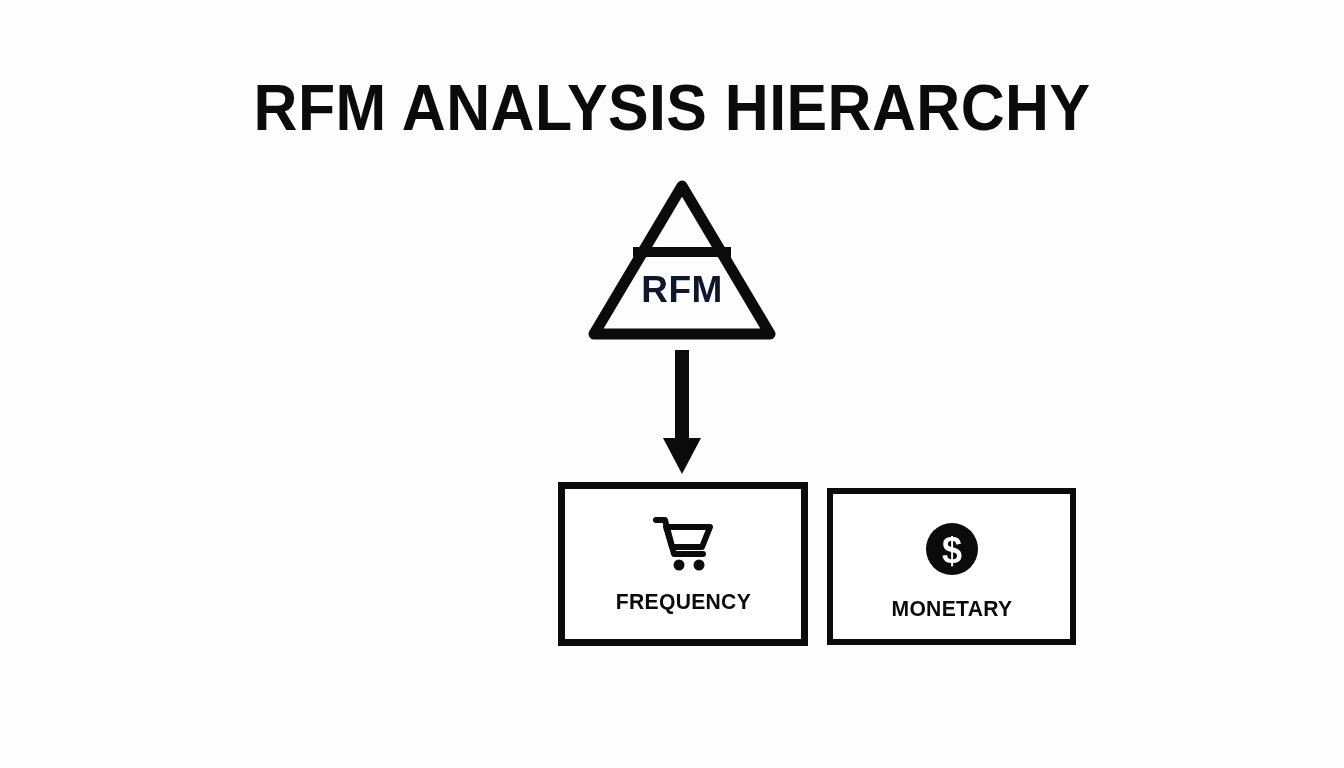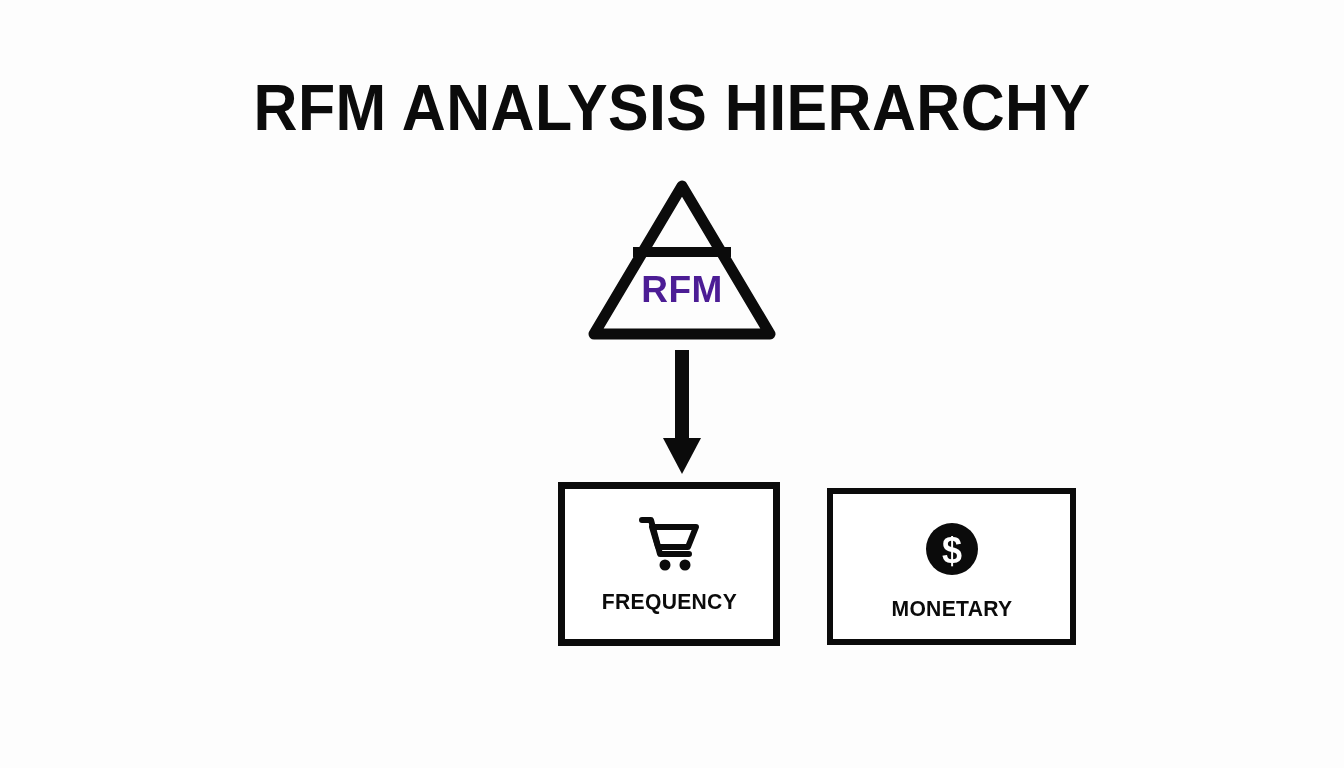--- a/index.html
+++ b/index.html
@@ -52,21 +52,21 @@
   .pyramid-label {
     position: absolute;
     left: 0;
     top: 94px;
     width: 192px;
     text-align: center;
     font-family: "Liberation Sans", sans-serif;
     font-weight: bold;
     font-size: 37px;
     line-height: 40px;
-    color: #4c1d95;
+    color: #0f172a;
     letter-spacing: 0.5px;
   }
 
   
   .arrow {
     position: absolute;
     left: 656px;
     top: 350px;
     width: 52px;
     height: 128px;
@@ -84,21 +84,21 @@
   }
   .box-recency {
     left: 288px;
     top: 488px;
     width: 248px;
     height: 157px;
   }
   .box-frequency {
     left: 558px;
     top: 482px;
-    width: 222px;
+    width: 250px;
     height: 164px;
     border-width: 7px;
   }
   .box-monetary {
     left: 827px;
     top: 488px;
     width: 249px;
     height: 157px;
   }
 

